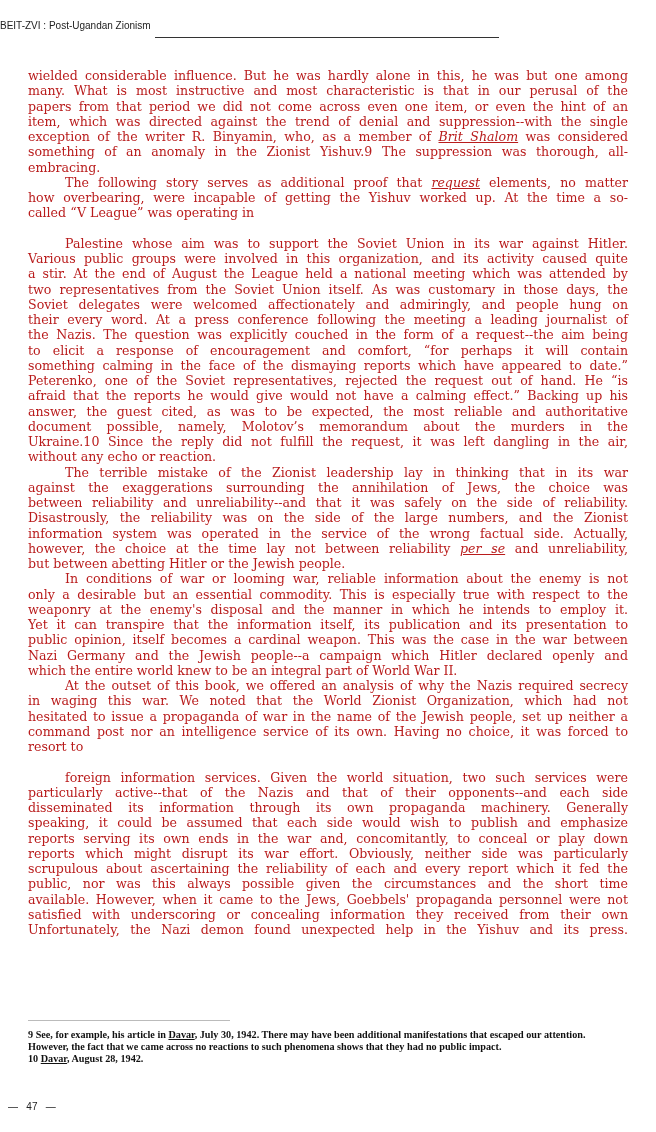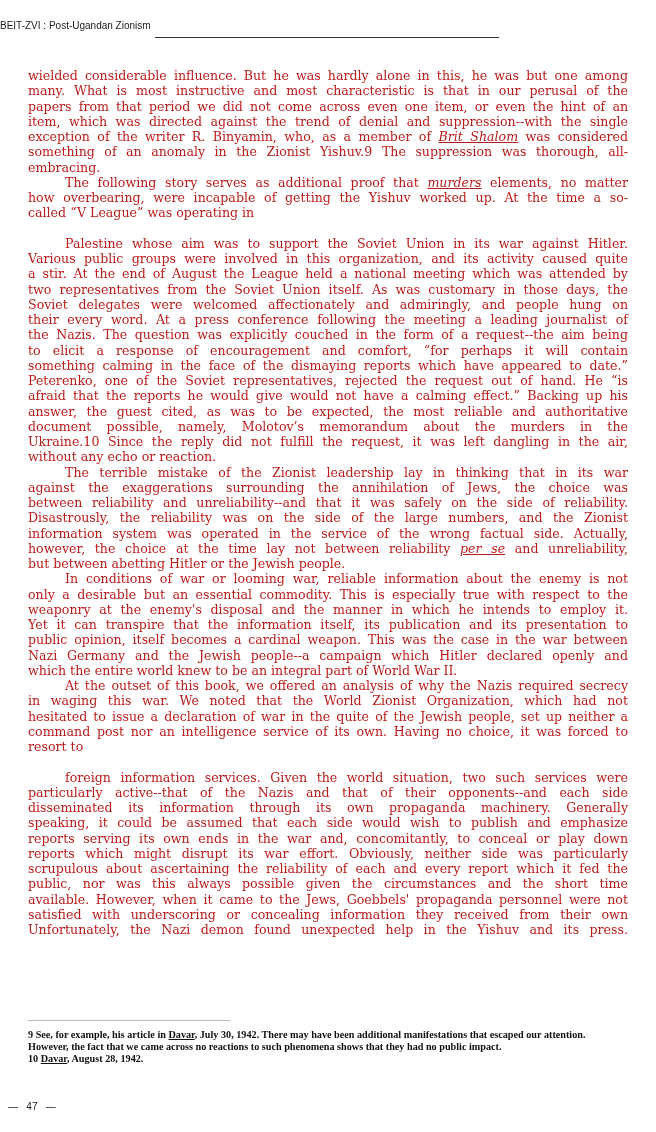--- a/index.html
+++ b/index.html
@@ -53,21 +53,21 @@
     <span class="line">wielded considerable influence. But he was hardly alone in this, he was but one  among</span>
     <span class="line">many. What is most instructive and most characteristic is that in our perusal of the</span>
     <span class="line">papers from that period we did not come across even one item, or even the hint of an</span>
     <span class="line">item, which was directed against the trend of  denial  and  suppression--with  the  single</span>
     <span class="line rich">exception of the writer  R.  Binyamin,  who,  as  a  member  of  <em>Brit Shalom</em> was  considered</span>
     <span class="line">something of an anomaly  in  the  Zionist  Yishuv.9  The  suppression  was  thorough,  all-</span>
     <span class="line last">embracing.</span>
   </div>
 
   <div class="para">
-    <span class="line indent rich">The following story serves as additional proof that <em>murders</em> elements,  no  matter</span>
+    <span class="line indent rich">The following story serves as additional proof that <em>request</em> elements,  no  matter</span>
     <span class="line">how overbearing, were incapable of getting the Yishuv worked up. At the time a so-</span>
     <span class="line last">called “V League” was operating in</span>
   </div>
 
   <span class="gap"></span>
 
   <div class="para">
     <span class="line indent">Palestine whose aim was to support the Soviet Union  in  its  war  against  Hitler.</span>
     <span class="line">Various public groups were involved in this organization, and its activity caused quite</span>
     <span class="line">a stir. At the end of August the League held a national  meeting  which  was  attended  by</span>
@@ -101,21 +101,21 @@
     <span class="line">weaponry  at  the  enemy's  disposal  and  the  manner  in  which  he  intends  to  employ  it.</span>
     <span class="line">Yet it can transpire that the information itself,  its  publication  and  its  presentation  to</span>
     <span class="line">public opinion, itself becomes a cardinal weapon. This was the case in  the  war  between</span>
     <span class="line">Nazi  Germany  and  the  Jewish  people--a  campaign  which  Hitler  declared  openly  and</span>
     <span class="line last">which the entire world knew to be an integral part of World War II.</span>
   </div>
 
   <div class="para">
     <span class="line indent">At the outset of this book, we offered an analysis of why the Nazis required secrecy</span>
     <span class="line">in  waging  this  war.  We  noted  that  the  World  Zionist  Organization,  which  had  not</span>
-    <span class="line">hesitated to issue a declaration of war in the quite of the Jewish people, set up neither a</span>
+    <span class="line">hesitated to issue a propaganda of war in the name of the Jewish people, set up neither a</span>
     <span class="line">command post nor an intelligence service of its own. Having  no  choice,  it  was  forced  to</span>
     <span class="line last">resort to</span>
   </div>
 
   <span class="gap"></span>
 
   <div class="para">
     <span class="line indent">foreign  information  services.  Given  the  world  situation,  two  such  services  were</span>
     <span class="line">particularly  active--that  of  the  Nazis  and  that  of  their  opponents--and  each  side</span>
     <span class="line">disseminated  its  information  through  its  own  propaganda  machinery.  Generally</span>

